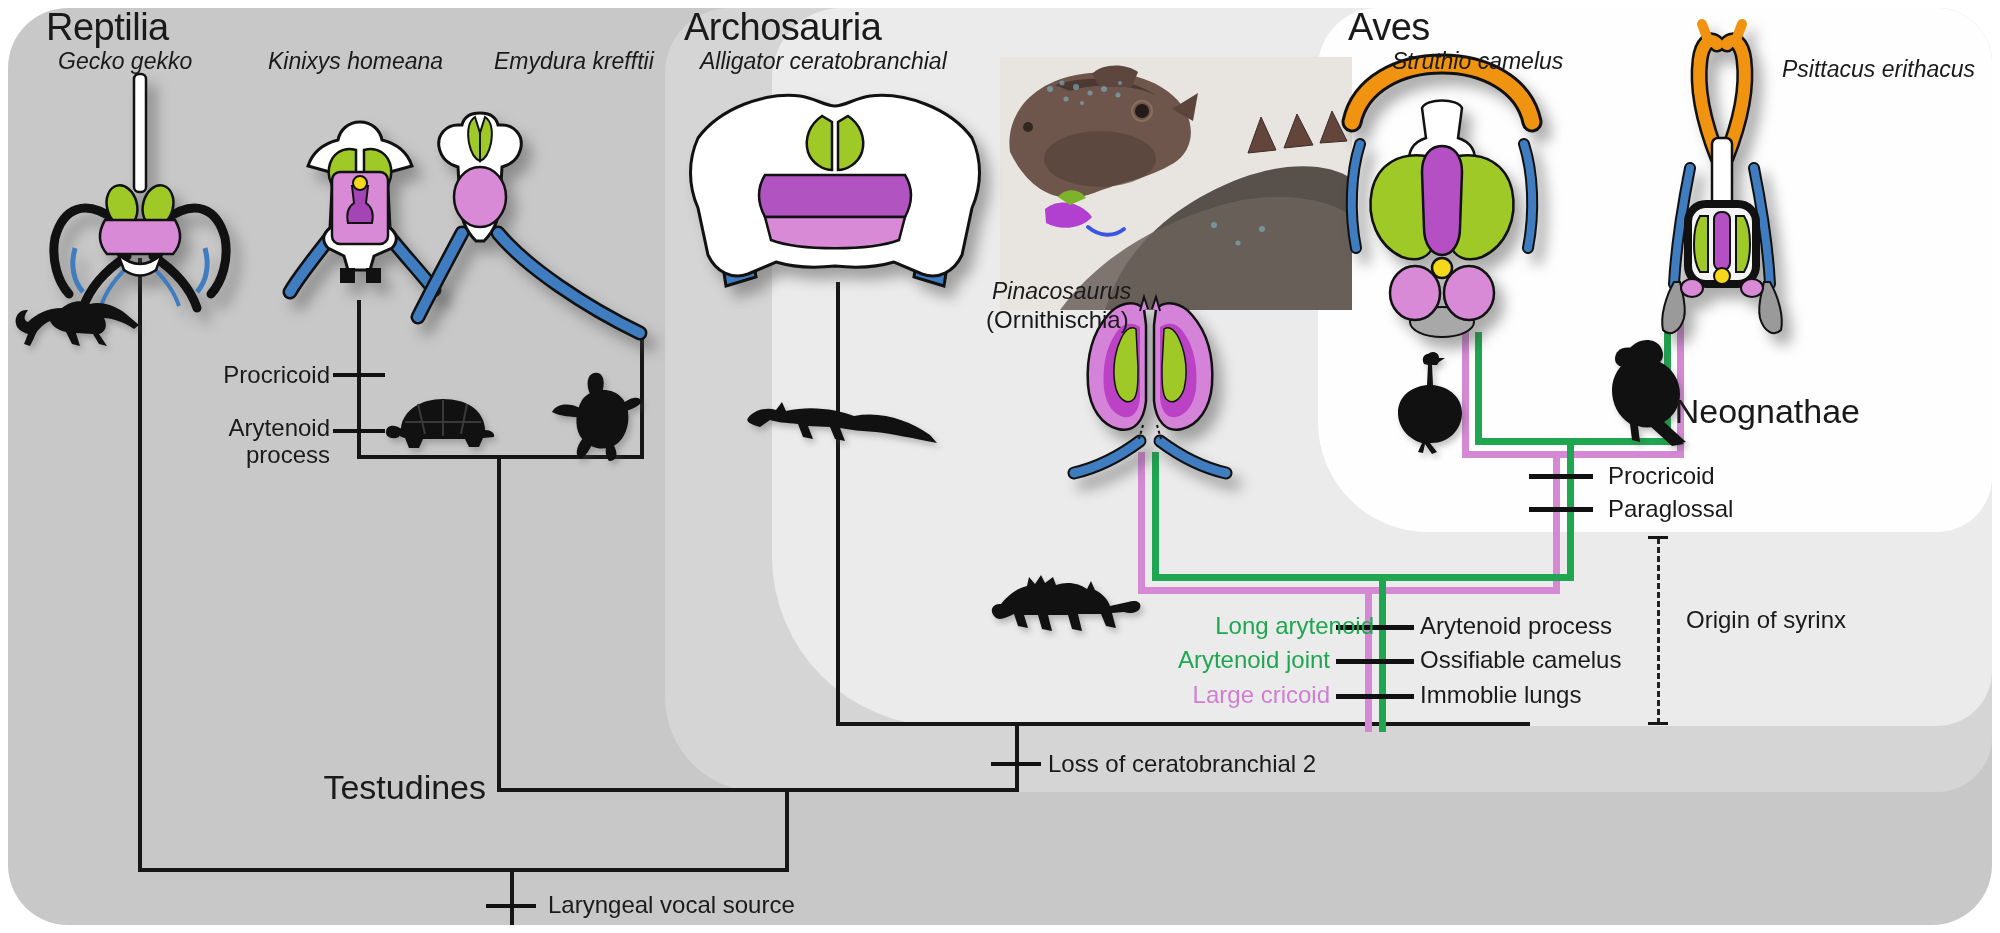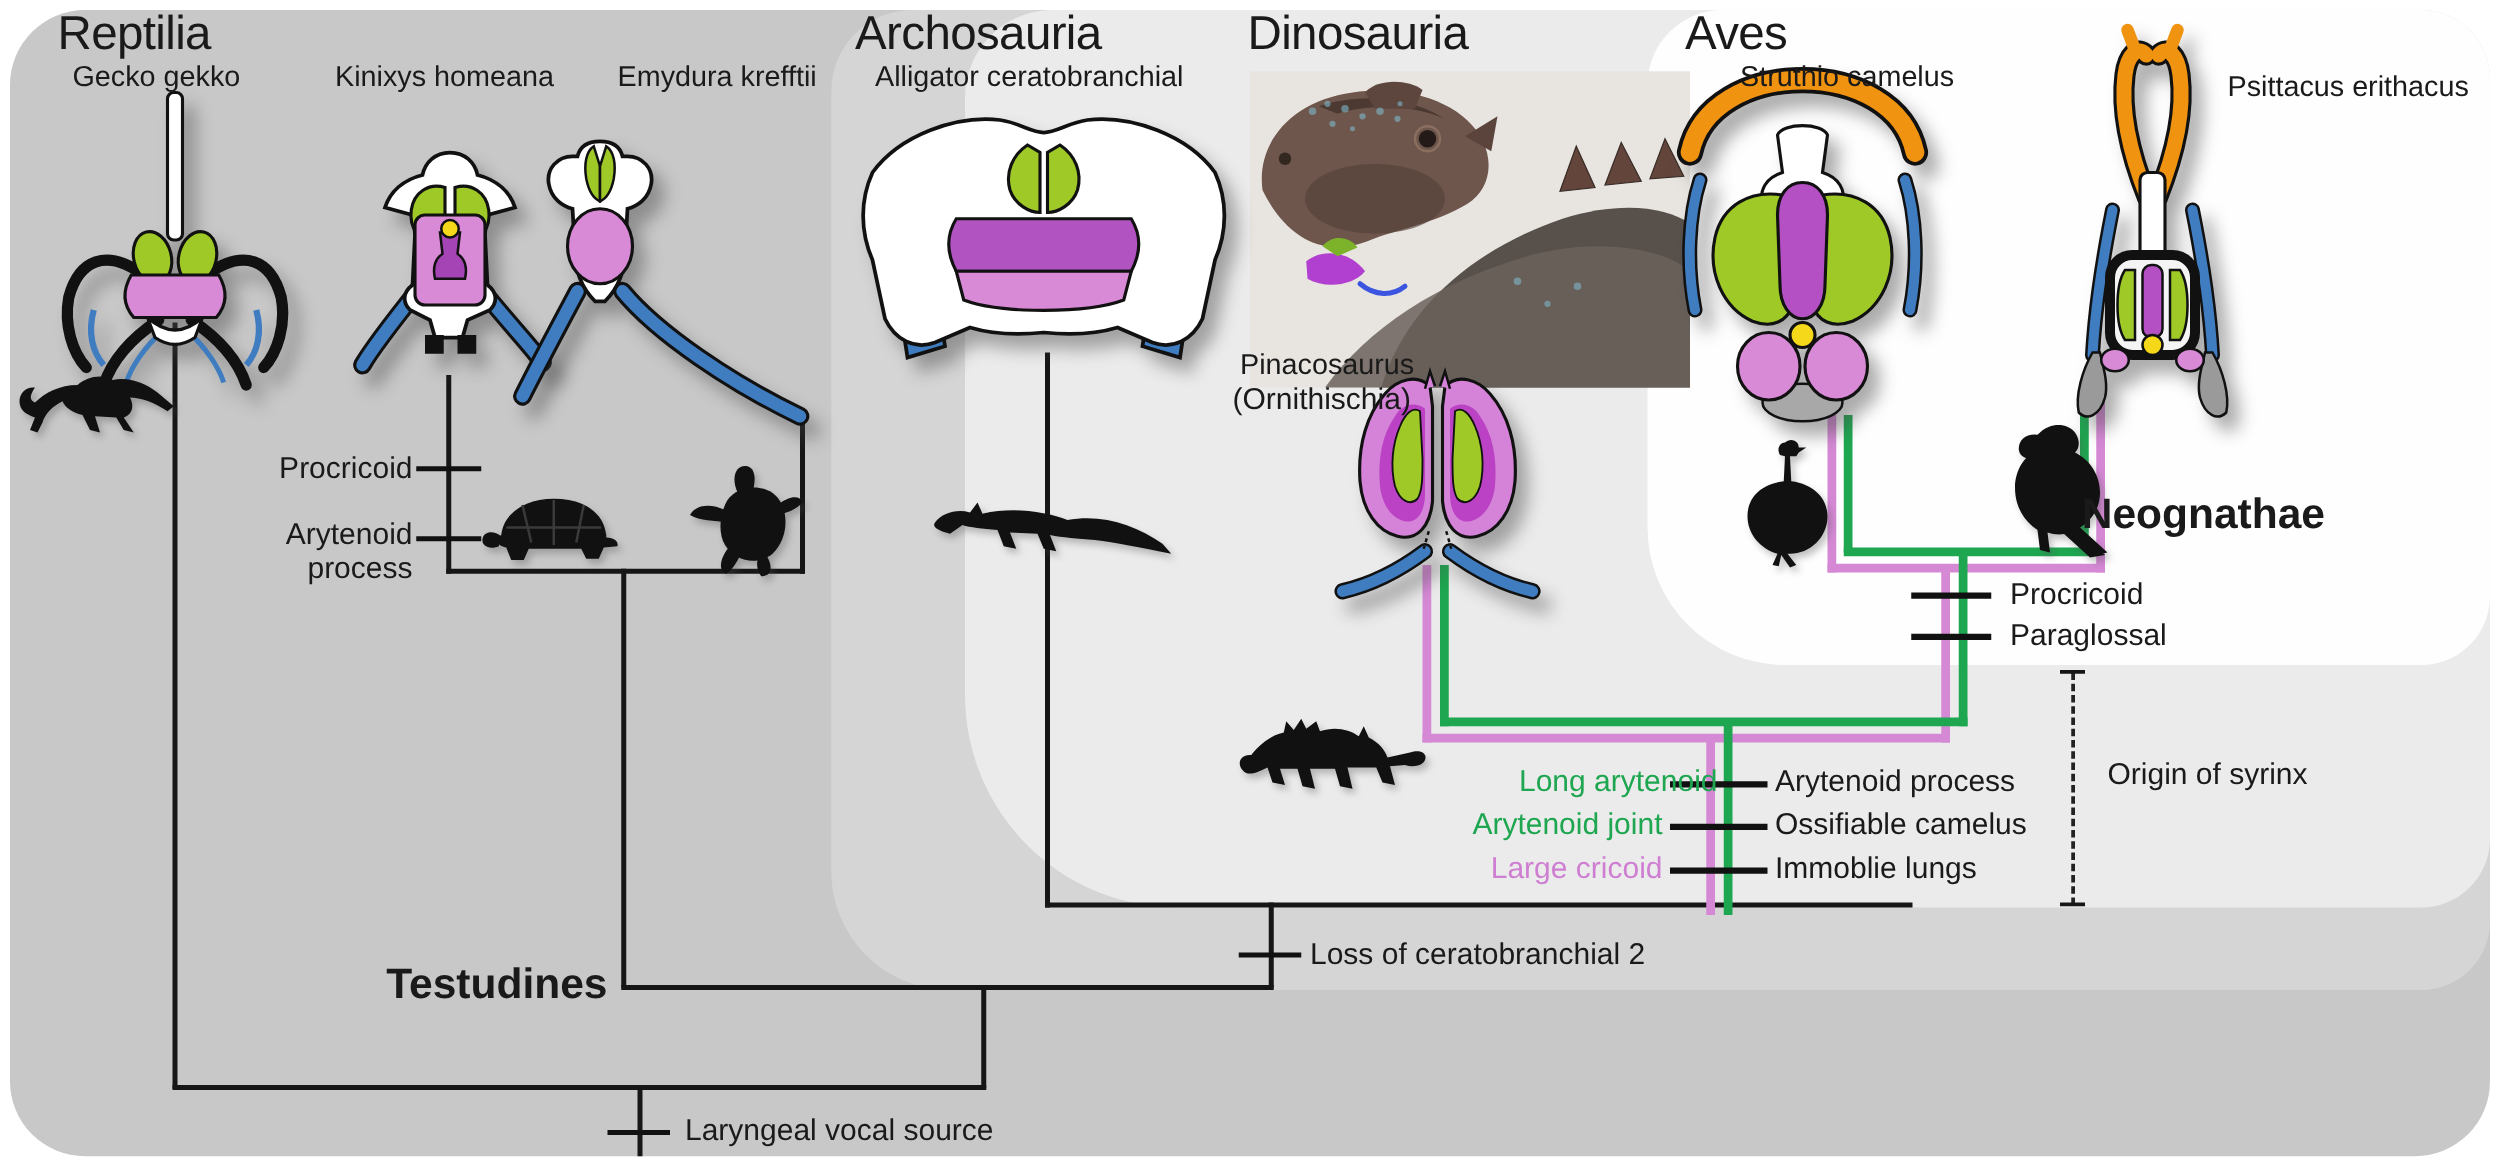--- a/index.html
+++ b/index.html
@@ -8,22 +8,22 @@
   .panel{position:absolute;}
   .p-main{left:8px;top:8px;width:1984px;height:917px;border-radius:60px;background:#c8c8c8;}
   .p-arch{left:665px;top:8px;width:1327px;height:784px;border-radius:65px 55px 55px 95px;background:#d5d5d5;}
   .p-dino{left:772px;top:8px;width:1220px;height:718px;border-radius:70px 55px 55px 170px;background:#ebebeb;}
   .p-aves{left:1318px;top:8px;width:674px;height:524px;border-radius:60px 55px 55px 110px;background:#fefefe;}
   .bk{position:absolute;background:#161616;}
   .gl{position:absolute;background:#1ea650;}
   .pl{position:absolute;background:#d589d5;}
   .tick{position:absolute;background:#111;}
   .clade{position:absolute;font-size:38px;font-weight:normal;letter-spacing:-.5px;white-space:nowrap;}
-  .clade2{position:absolute;font-size:34px;font-weight:bold;white-space:nowrap;}
-  .species{position:absolute;font-size:23px;white-space:nowrap;text-align:center;}
+  .clade2{position:absolute;font-size:34px;font-weight:normal;white-space:nowrap;}
+  .species{position:absolute;font-size:23px;font-style:italic;white-space:nowrap;text-align:center;}
   .lbl{position:absolute;font-size:24px;white-space:nowrap;}
   .wrap{white-space:normal;line-height:1.12;}
   .ra{text-align:right;}
   .green-t{color:#1ea650;}
   .pink-t{color:#cf7fd2;}
   .shadow{filter:drop-shadow(9px 11px 7px rgba(70,70,70,.45));}
   .sil{filter:drop-shadow(3px 4px 3px rgba(80,80,80,.35));}
   svg{position:absolute;overflow:visible;}
   .dash{position:absolute;border-left:3px dashed #222;width:0;}
 </style>
@@ -257,21 +257,20 @@
   </svg>
 
   <div class="clade" style="left:46px;top:6px">Reptilia</div>
   <div class="species" style="left:58px;top:48px">Gecko gekko</div>
   <div class="species" style="left:268px;top:48px">Kinixys homeana</div>
   <div class="species" style="left:494px;top:48px">Emydura krefftii</div>
 
   <div class="clade" style="left:684px;top:6px">Archosauria</div>
   <div class="species" style="left:700px;top:48px">Alligator ceratobranchial</div>
 
-  <div class="clade" style="left:998px;top:6px">Dinosauria</div>
   <div class="species" style="left:992px;top:278px">Pinacosaurus</div>
   <div class="lbl" style="left:986px;top:306px">(Ornithischia)</div>
 
   <div class="clade" style="left:1348px;top:6px">Aves</div>
   <div class="species" style="left:1392px;top:48px">Struthio camelus</div>
   <div class="species" style="left:1782px;top:56px">Psittacus erithacus</div>
 
   <div class="clade2 ra" style="left:1560px;top:392px;width:300px">Neognathae</div>
   <div class="clade2 ra" style="left:238px;top:768px;width:248px">Testudines</div>
 

